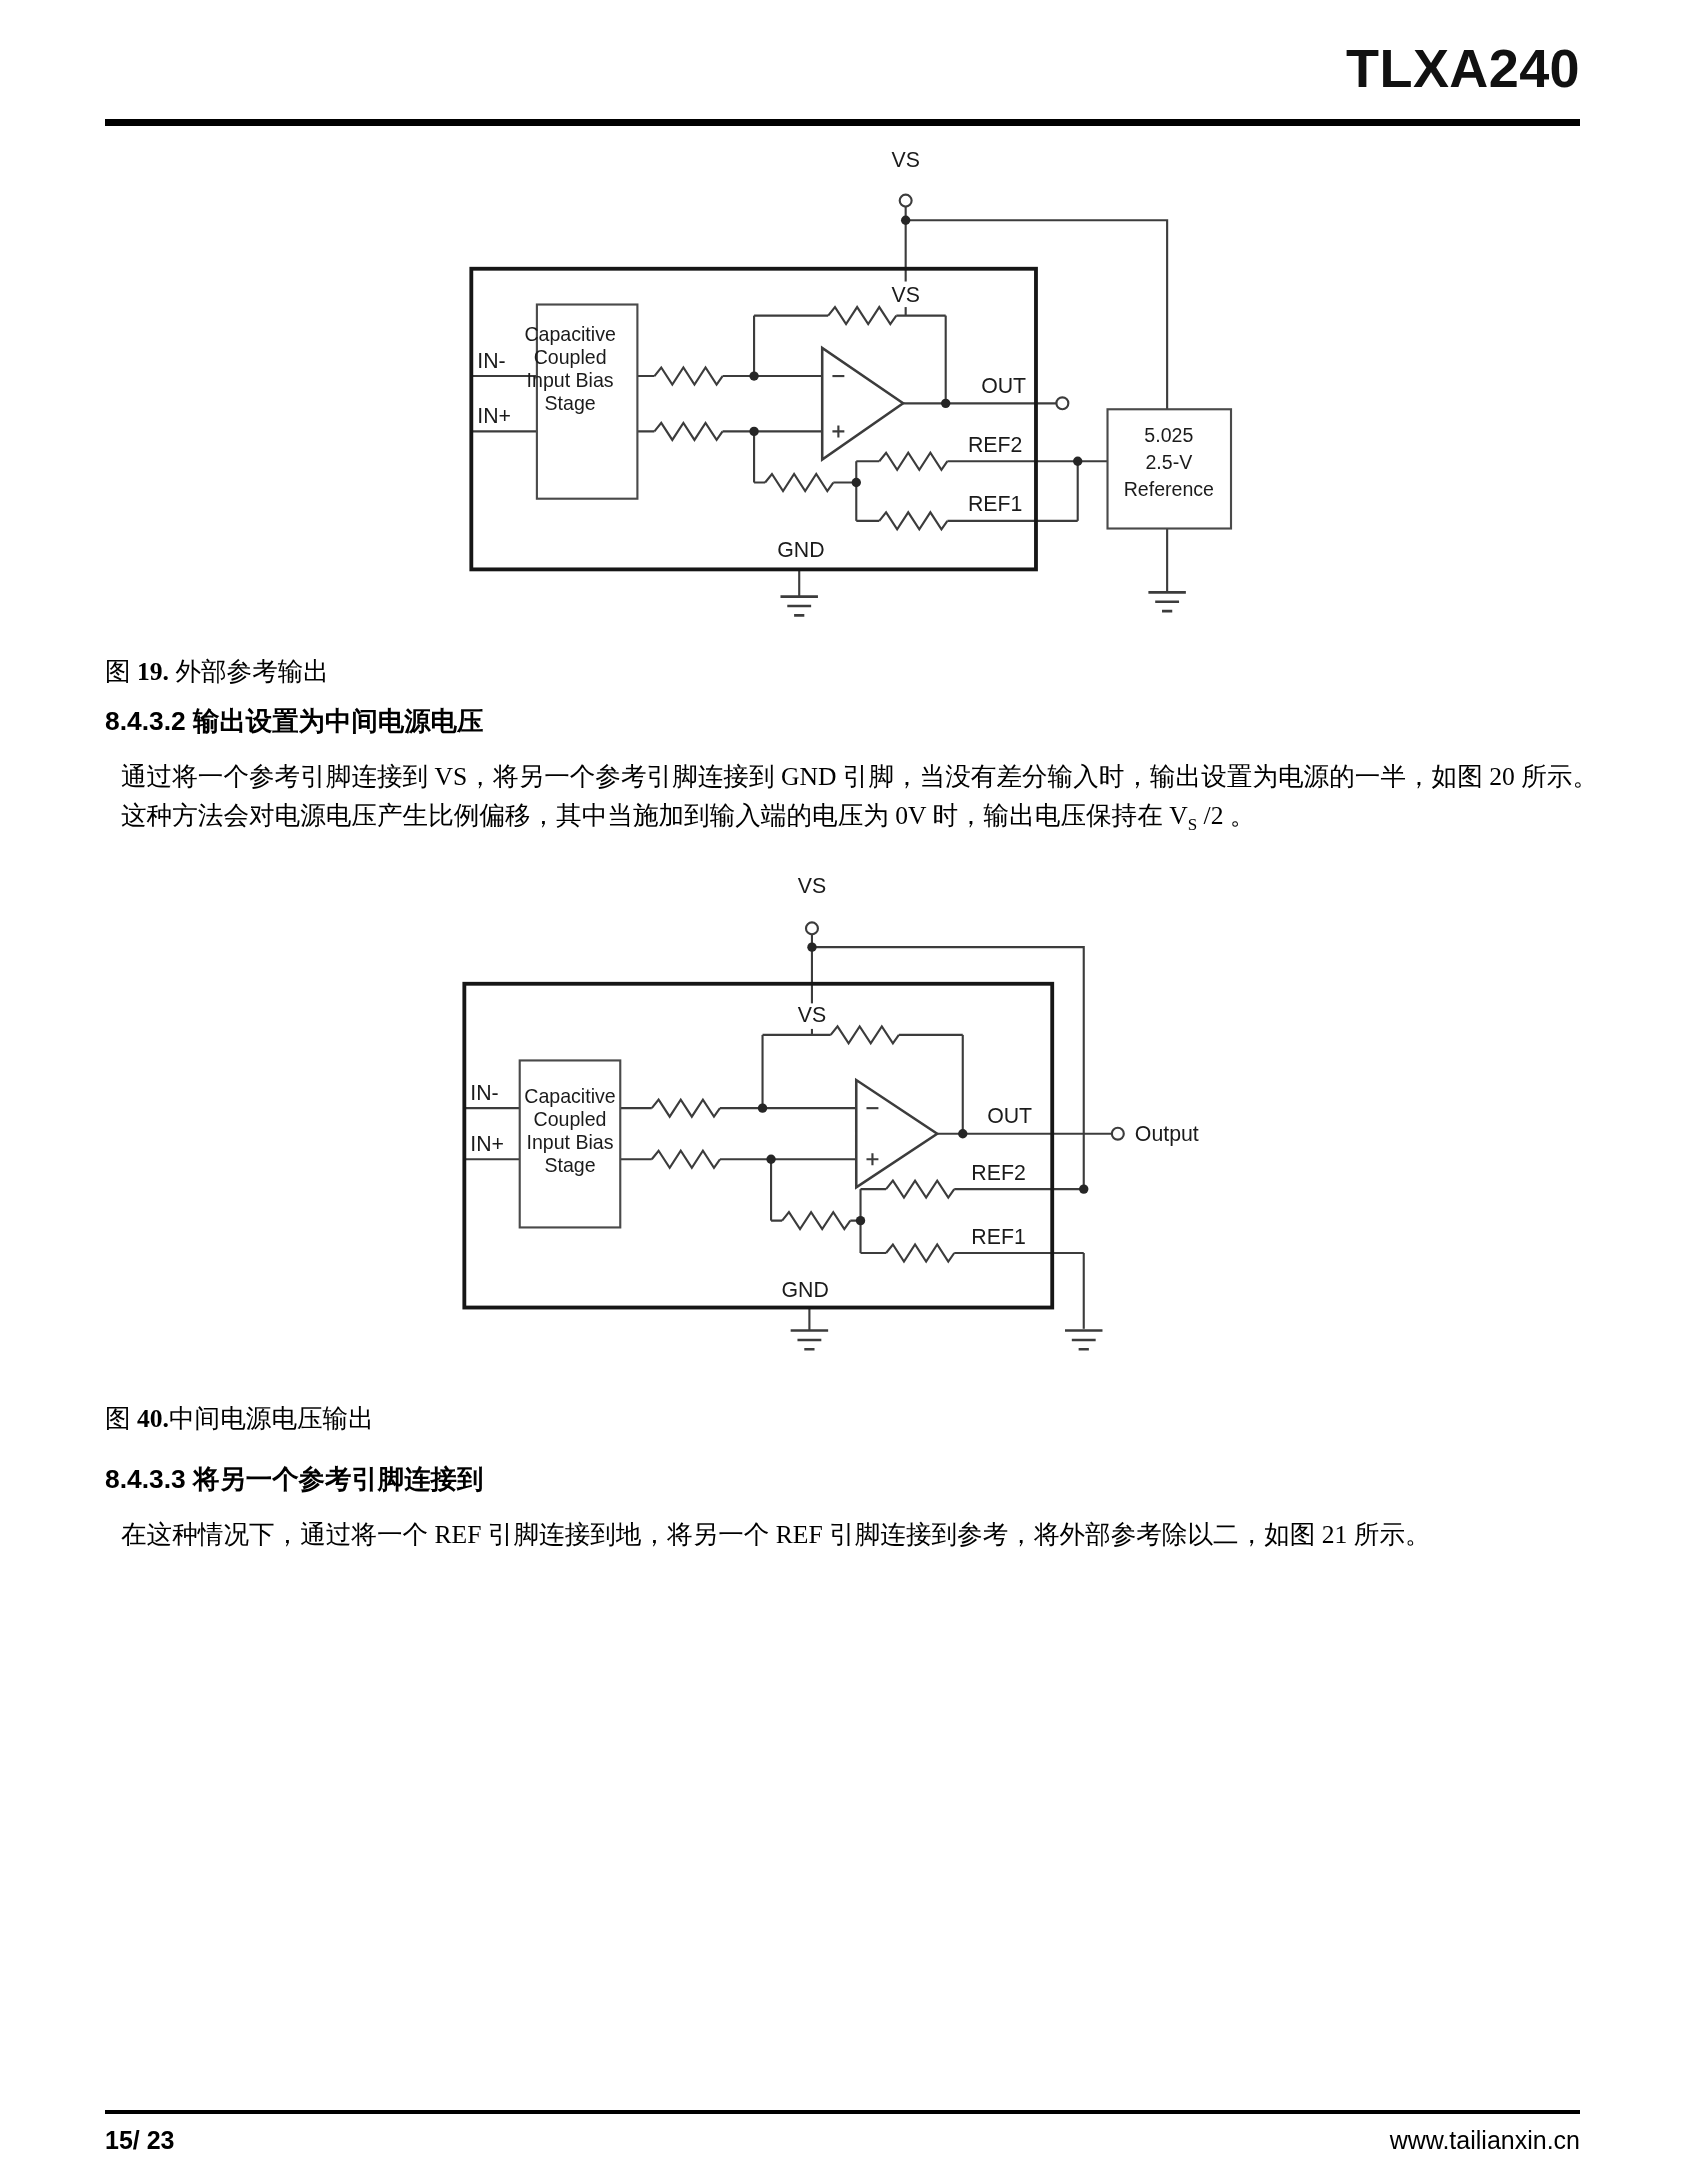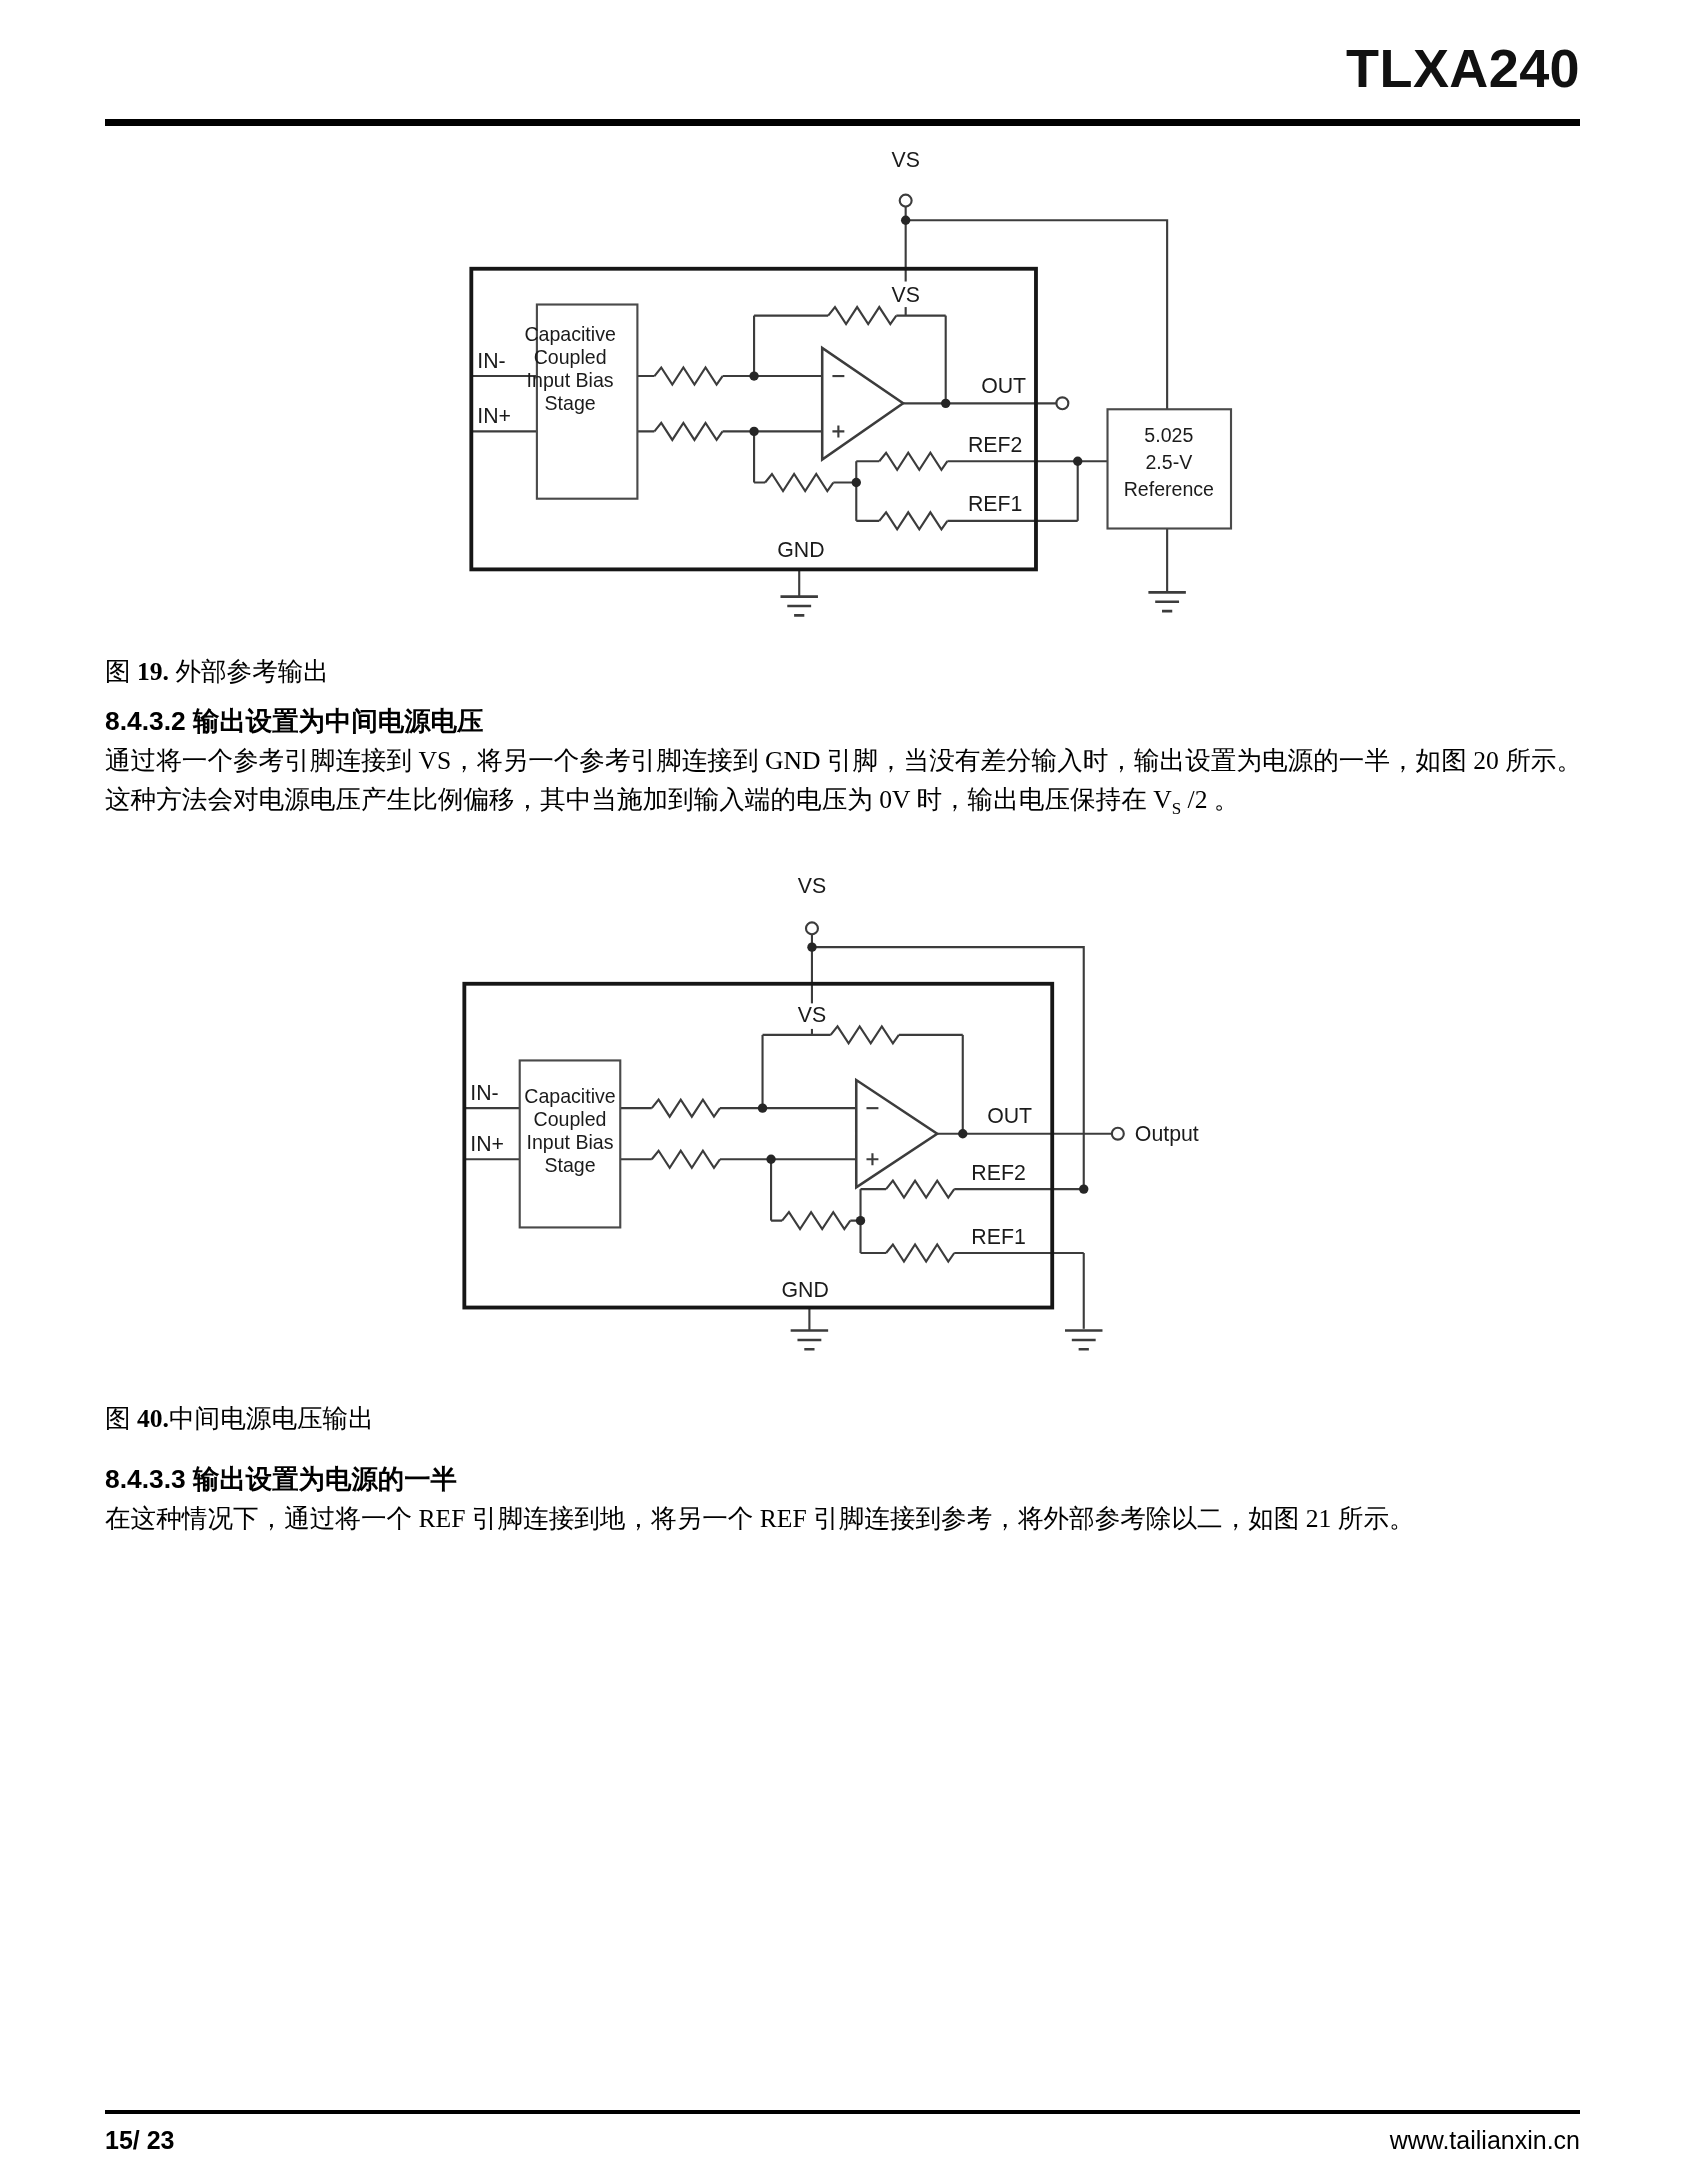--- a/index.html
+++ b/index.html
@@ -14,21 +14,21 @@
   #fig20{left:426px;top:873px}
   .fig-caption{position:absolute;left:105px;width:1475px;font-size:25.6px;
        font-family:"Liberation Serif","DejaVu Serif",serif;color:#000}
   #cap19{top:654px}
   #cap20{top:1401px}
   .sec-heading{position:absolute;left:105px;font-size:26.4px;font-weight:700;color:#000;
        font-family:"Liberation Sans","DejaVu Sans",sans-serif}
   #h8432{top:704px}
   #h8433{top:1462px}
   .body-text{position:absolute;left:105px;width:1477px;font-size:25.6px;line-height:39px;
-       text-align:justify;margin:0;color:#000;
+       text-align:justify;margin:16px;color:#000;
        font-family:"Liberation Serif","DejaVu Serif",serif}
   #p8432{top:741px}
   #p8433{top:1499px}
   .body-text sub{font-size:17px}
   .footer-page{position:absolute;top:2126px;left:105px;width:1475px;font-weight:700;font-size:25px;color:#000}
   .footer-site{position:absolute;top:2126px;right:105px;font-weight:400;font-size:25px;color:#000}
   .dtext text{fill:#1b1b1b;font-size:25px;font-family:"Liberation Sans","DejaVu Sans",sans-serif}
   .dtext text.small{font-size:23px}
 </style>
 </head>
@@ -213,21 +213,21 @@
       <text class="small" x="669" y="1349" text-anchor="middle">Input Bias</text>
       <text class="small" x="669" y="1376" text-anchor="middle">Stage</text>
     </g>
   </svg>
 
   <div class="fig-caption" id="cap20">
     <span>图</span>
     <b>40.</b><span>中间电源电压输出</span>
   </div>
 
-  <div class="sec-heading" id="h8433">8.4.3.3 输出设置为电源的一半</div>
+  <div class="sec-heading" id="h8433">8.4.3.3 将另一个参考引脚连接到</div>
   <p class="body-text" id="p8433">在这种情况下，通过将一个 REF 引脚连接到地，将另一个 REF 引脚连接到参考，将外部参考除以二，如图 21 所示。</p>
 
   <div class="rule rule-bottom"></div>
   <div class="footer-page">15/ 23</div>
   <div class="footer-site">www.tailianxin.cn</div>
 
 </div>
 
 
 </body></html>

